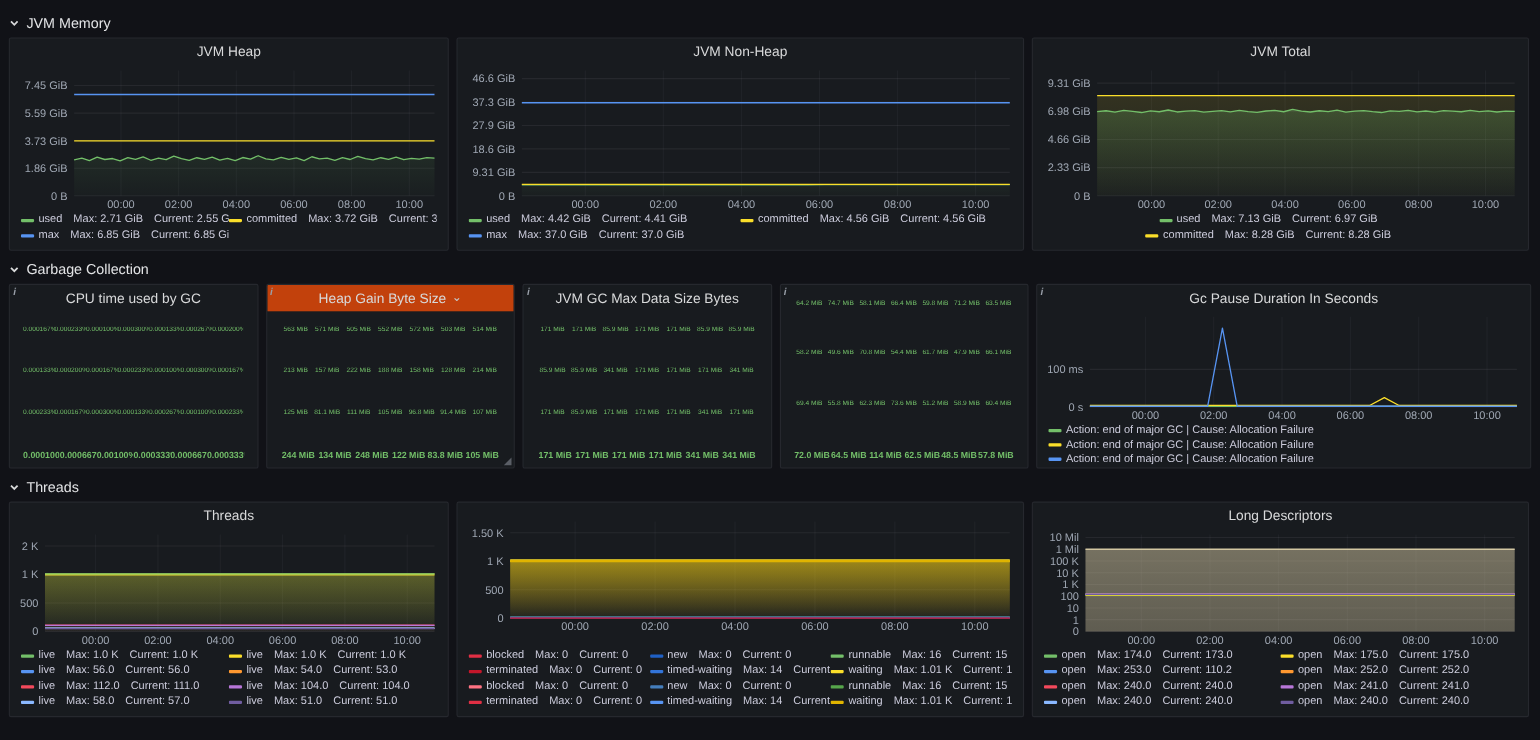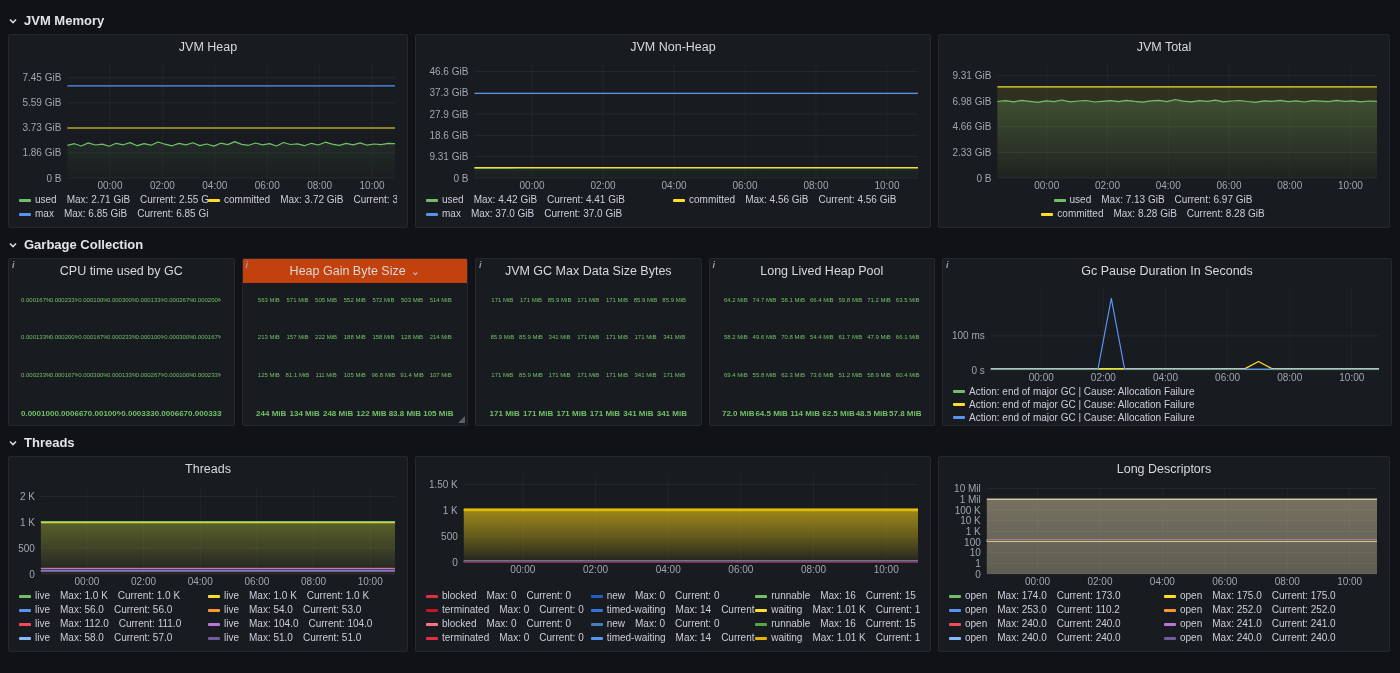--- a/index.html
+++ b/index.html
@@ -1,19 +1,19 @@
 <!DOCTYPE html>
 <html><head>
 <meta charset="utf-8">
 <style>
   *{box-sizing:border-box;margin:0;padding:0}
   html,body{width:1400px;height:673px;overflow:hidden}
   body{background:#111217;font-family:"Liberation Sans",sans-serif;color:#d8d9da}
   .dashboard{padding:6px 8px 0}
-  .section-header{display:flex;align-items:center;gap:6px;height:28px;cursor:pointer;color:#e3e4e6;font-size:13px;font-weight:700}
+  .section-header{display:flex;align-items:center;gap:6px;height:28px;cursor:pointer;color:#e3e4e6;font-size:13px;font-weight:400}
   .section-header .chev{display:inline-flex;margin-top:1px}
   .row{display:flex;gap:7px;margin-bottom:2px}
   .panel{position:relative;background:#181b1f;border:1px solid #26282e;border-radius:2px;display:flex;flex-direction:column;overflow:hidden}
   .panel-header{height:24px;flex:none;display:flex;align-items:center;justify-content:center;cursor:pointer}
   .panel-title{font-size:12.5px;font-weight:500;color:#d8d9da;white-space:nowrap}
   .panel-header.dropdown{background:#c2410c;gap:5px}
   .panel-header.dropdown .dd-chev{font-size:11px;color:#c7c8ca;line-height:1}
   .panel-body{flex:1;min-height:0;display:flex;flex-direction:column;padding:0 6px 3px}
   .chart{flex:1;min-height:0;width:100%;display:block}
   .legend{flex:none;display:flex;flex-wrap:wrap;align-content:flex-start;padding:1px 4px 3px;font-size:10px;color:#ccccdc;line-height:14px;overflow:hidden}
@@ -374,23 +374,20 @@
               <span>171 MiB</span>
               <span>341 MiB</span>
               <span>341 MiB</span>
             </div>
           </div>
       </div>
     </section>
 
     <section class="panel" style="width:227px;height:168px">
       <span class="info-icon">i</span>
-      <header class="panel-header">
-        <h2 class="panel-title">Long Lived Heap Pool</h2>
-      </header>
       <div class="panel-body">
         <div class="stat-grid">
             <div class="stat-row">
               <span>64.2 MiB</span>
               <span>74.7 MiB</span>
               <span>58.1 MiB</span>
               <span>66.4 MiB</span>
               <span>59.8 MiB</span>
               <span>71.2 MiB</span>
               <span>63.5 MiB</span>

